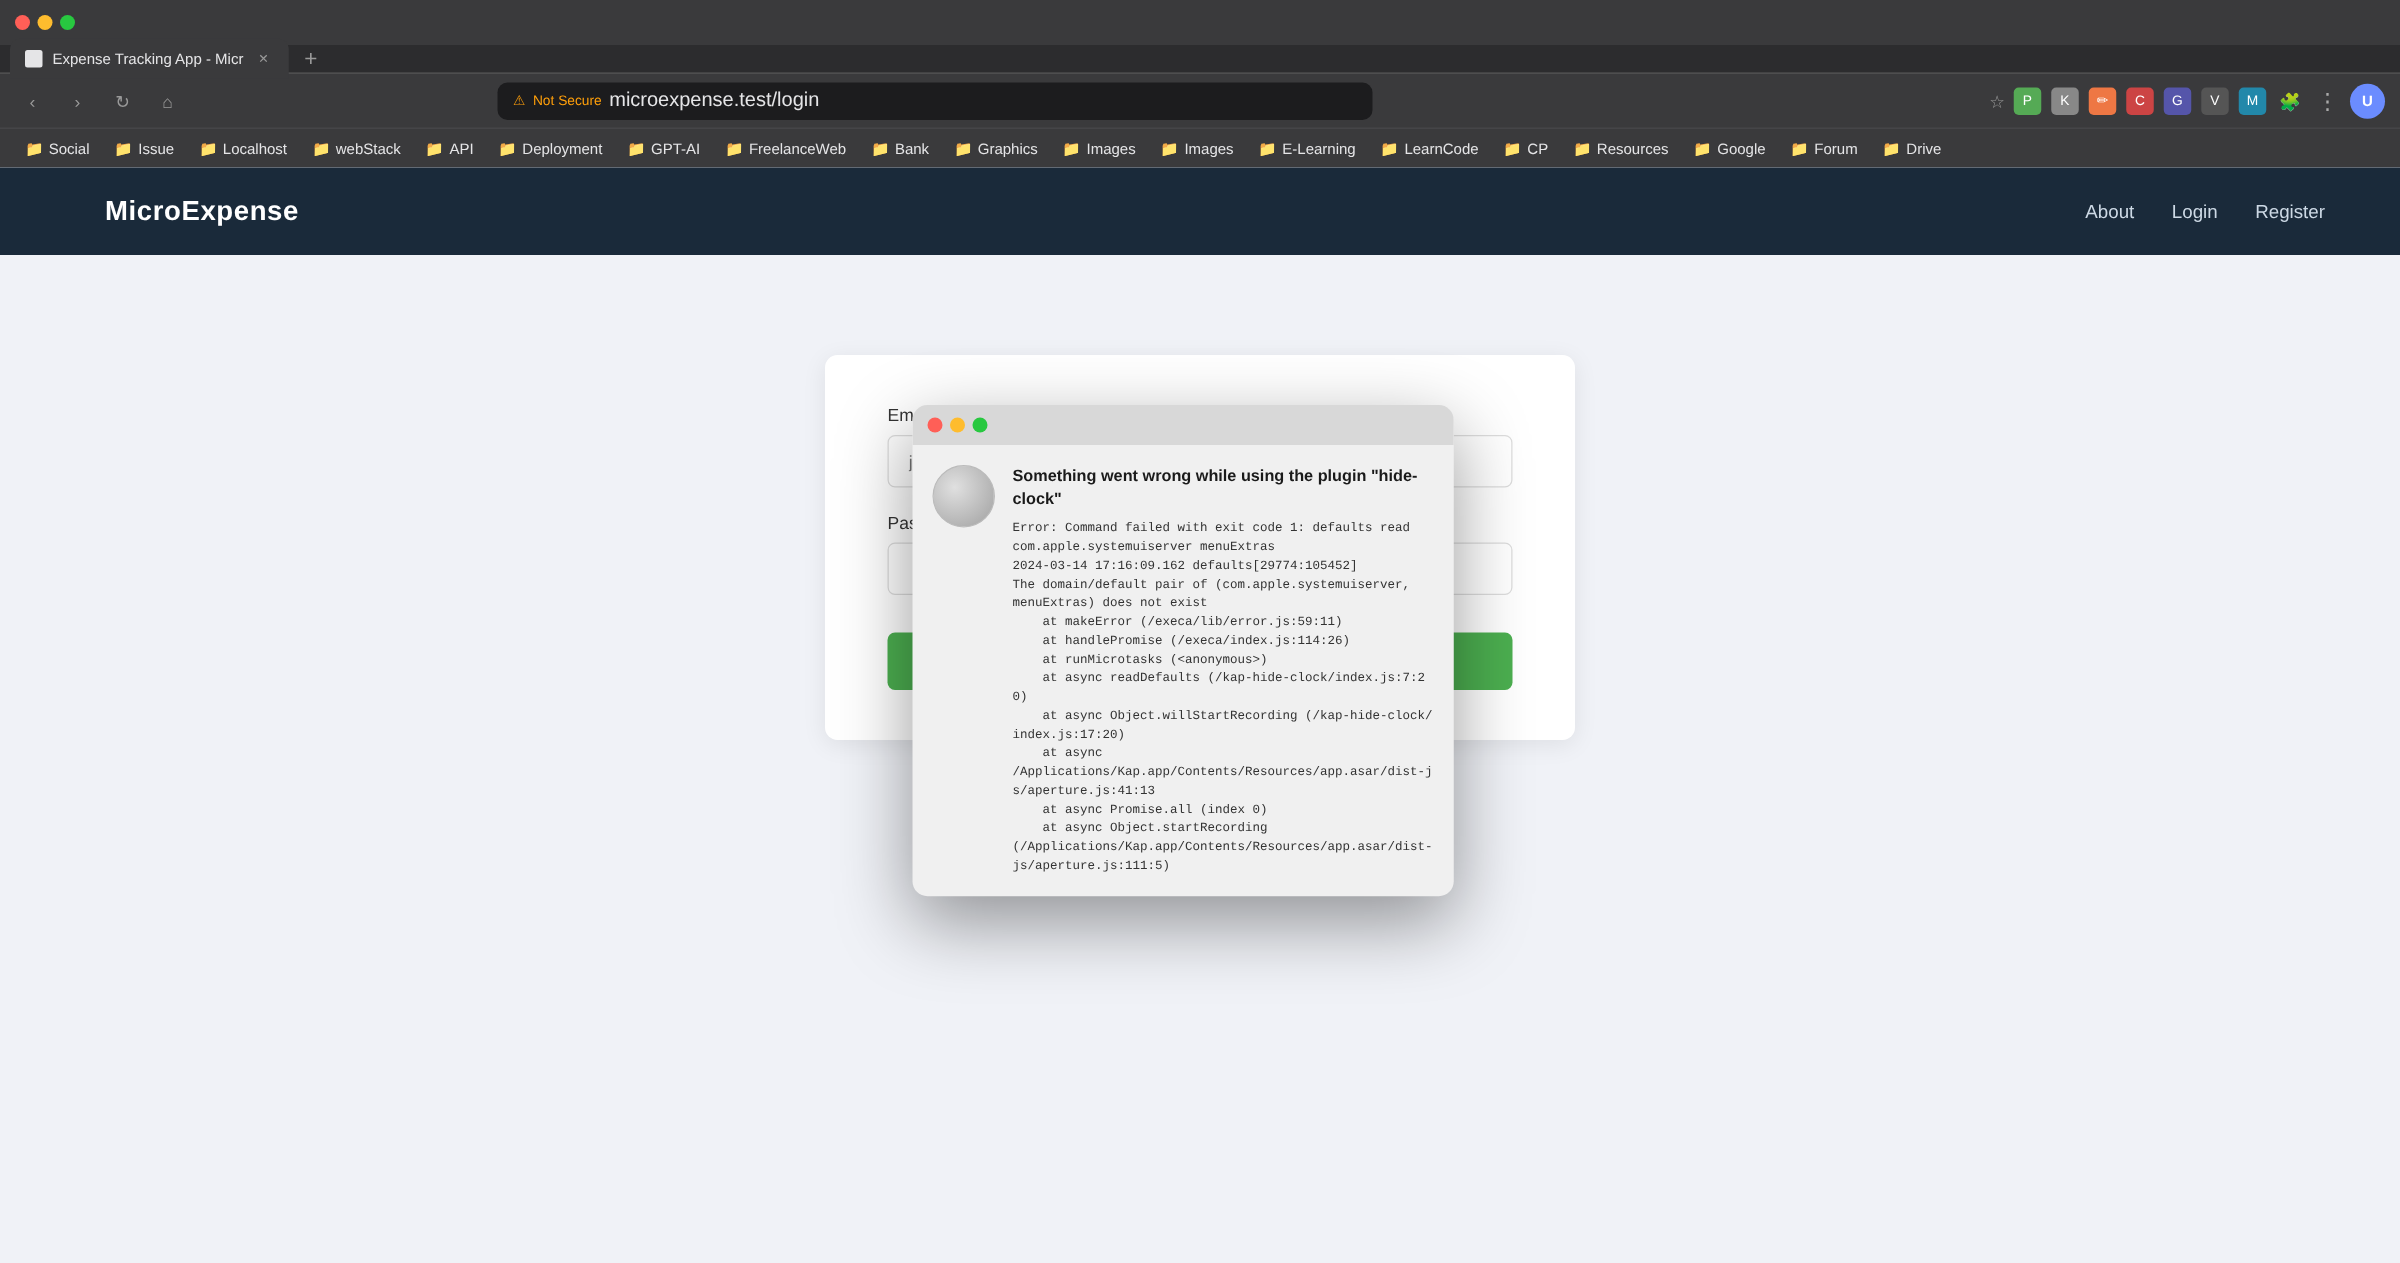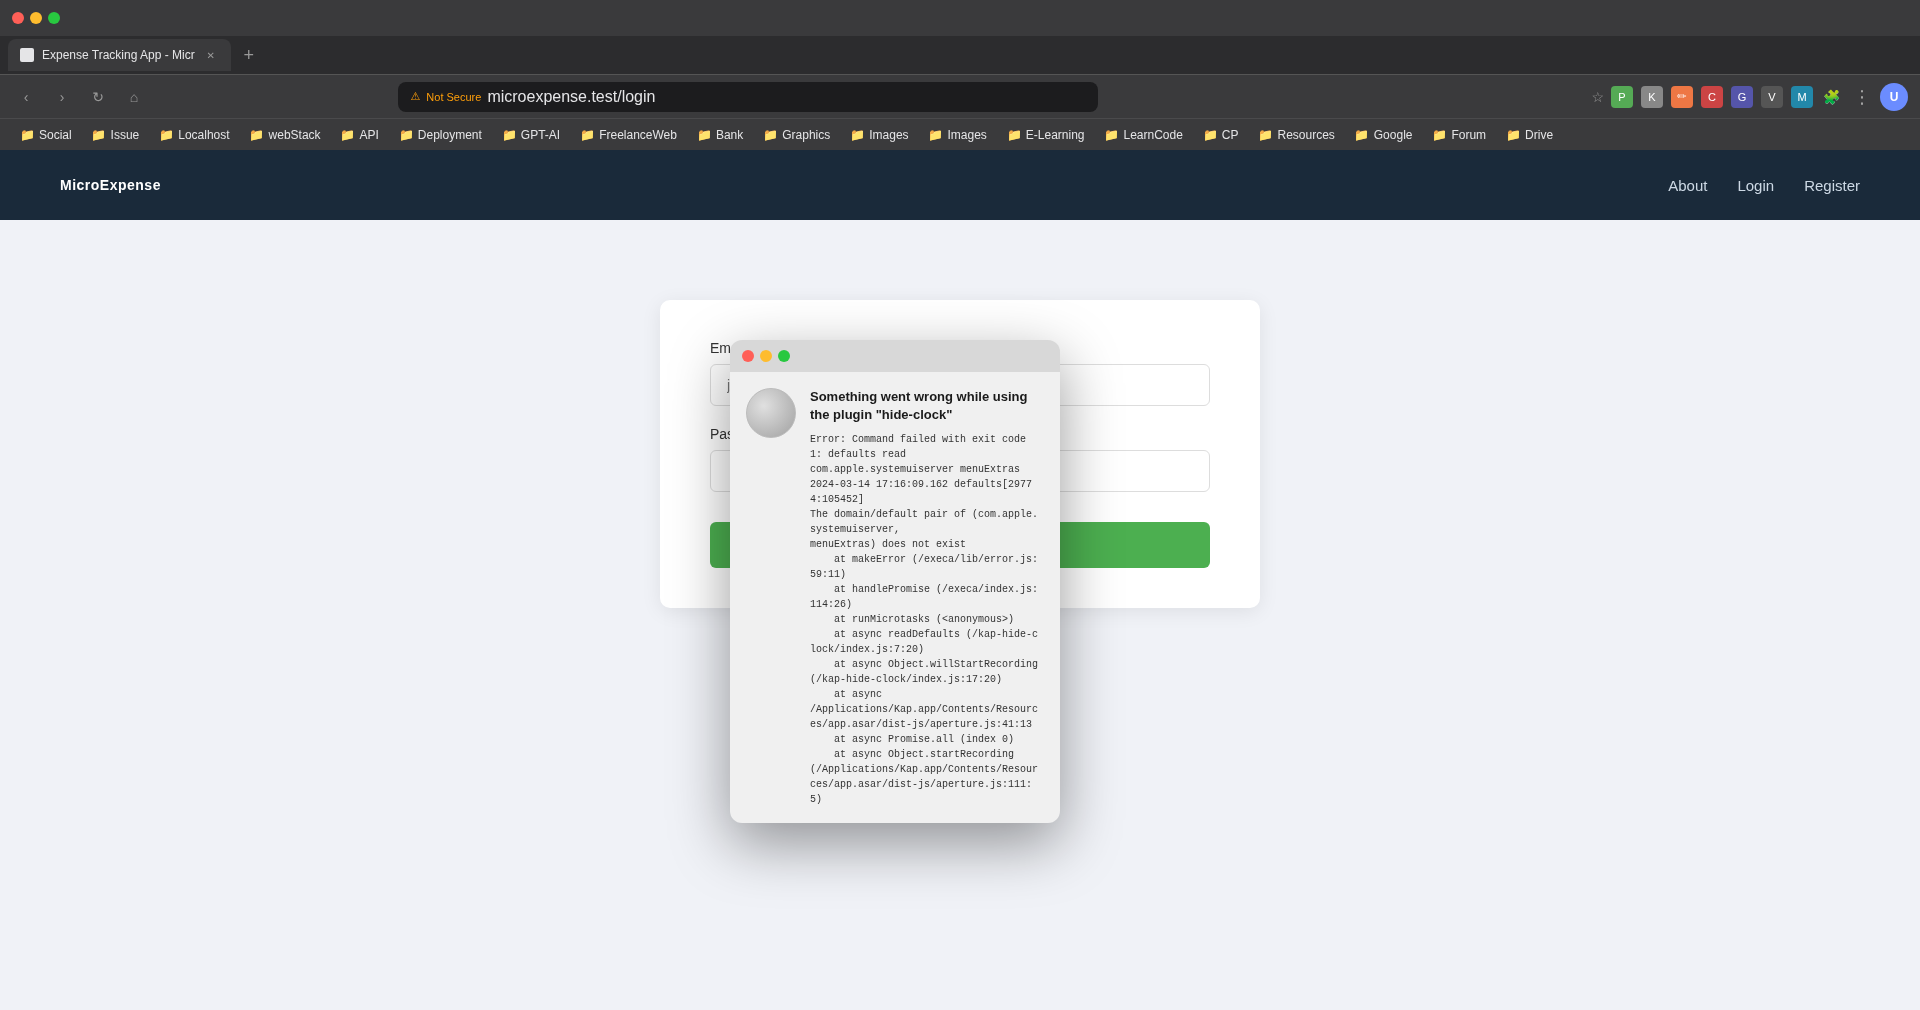--- a/index.html
+++ b/index.html
@@ -38,21 +38,21 @@
       border-radius: 50%;
     }
     .tl-close { background: #ff5f57; }
     .tl-min { background: #febc2e; }
     .tl-max { background: #28c840; }
 
     .tab-bar {
       display: flex;
       align-items: center;
       background: #2c2c2e;
-      height: 38px;
+      height: 22px;
       padding: 0 8px;
       gap: 4px;
     }
 
     .tab {
       display: flex;
       align-items: center;
       background: #3a3a3c;
       border-radius: 8px 8px 0 0;
       padding: 0 12px;
@@ -218,23 +218,24 @@
     .site-nav {
       background: #1a2a3a;
       display: flex;
       align-items: center;
       padding: 0 60px;
       height: 70px;
     }
 
     .site-logo {
       color: white;
-      font-size: 14px;
+      font-size: 22px;
       font-weight: 600;
       letter-spacing: 0.5px;
+      margin-left: 24px;
     }
 
     .site-nav-links {
       margin-left: auto;
       display: flex;
       gap: 30px;
       align-items: flex-start;
     }
 
     .site-nav-link {
@@ -311,21 +312,21 @@
       left: 0;
       right: 0;
       bottom: 0;
       pointer-events: none;
     }
 
     .error-dialog {
       position: absolute;
       top: 190px;
       left: 730px;
-      width: 330px;
+      width: 433px;
       background: #f0f0f0;
       border-radius: 12px;
       box-shadow: 0 20px 60px rgba(0,0,0,0.4);
       overflow: hidden;
       pointer-events: all;
     }
 
     .dialog-titlebar {
       display: flex;
       align-items: center;

